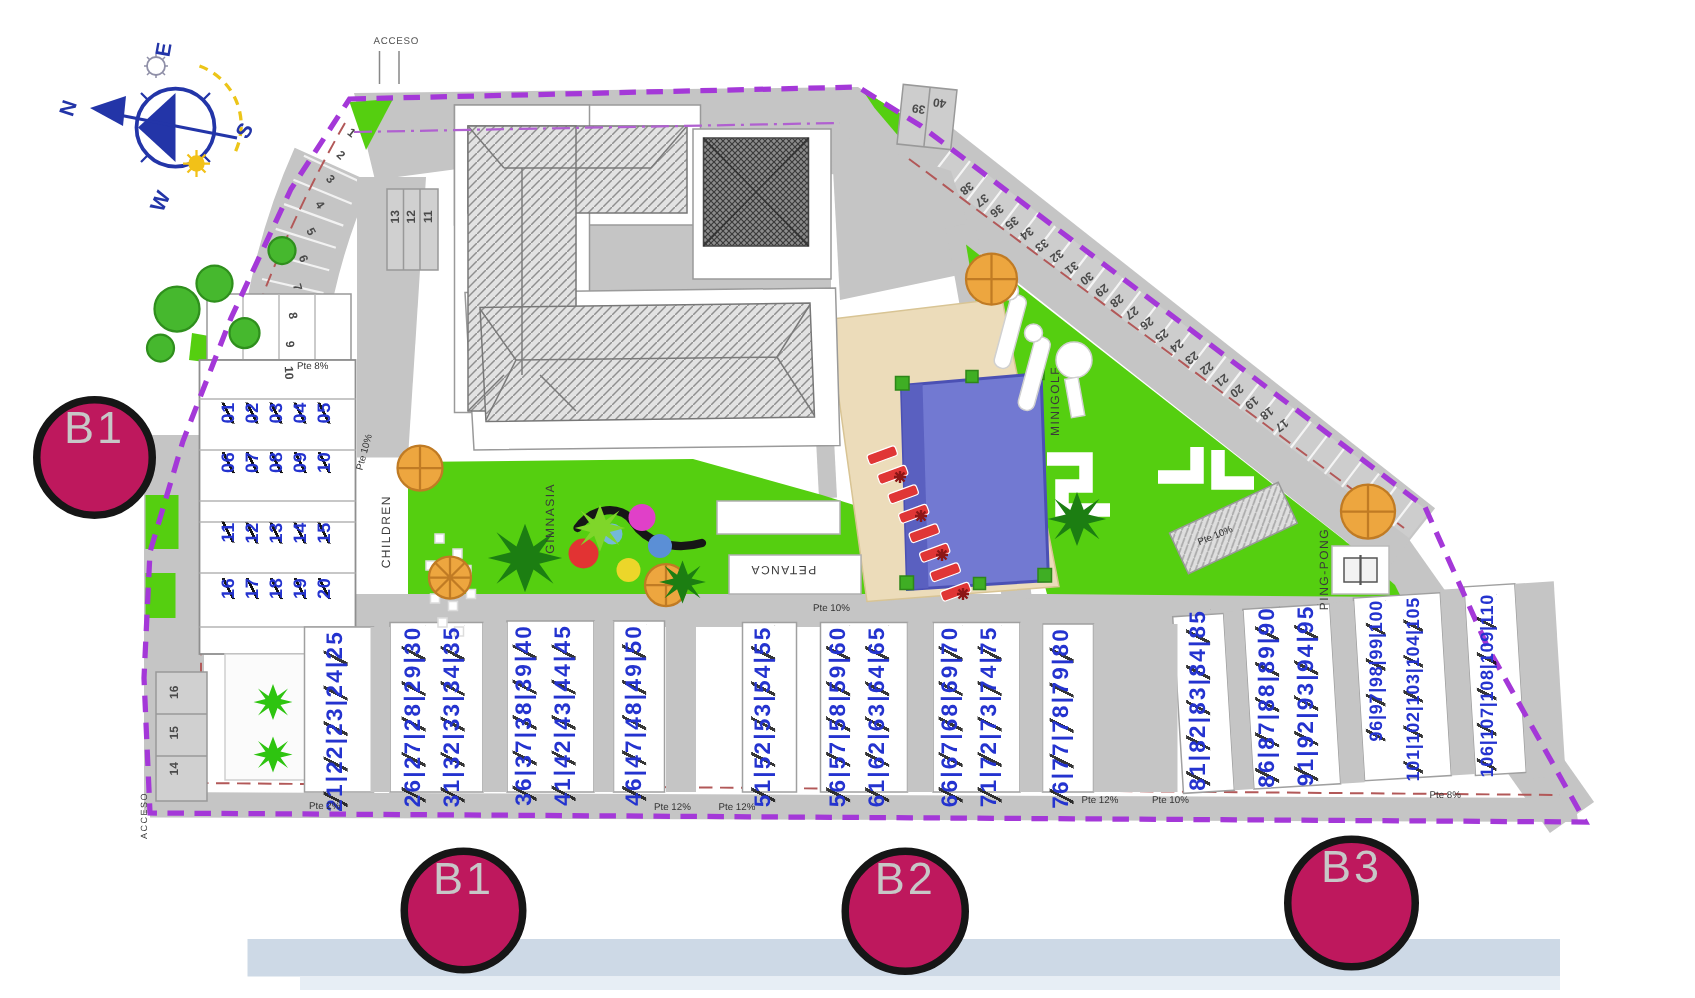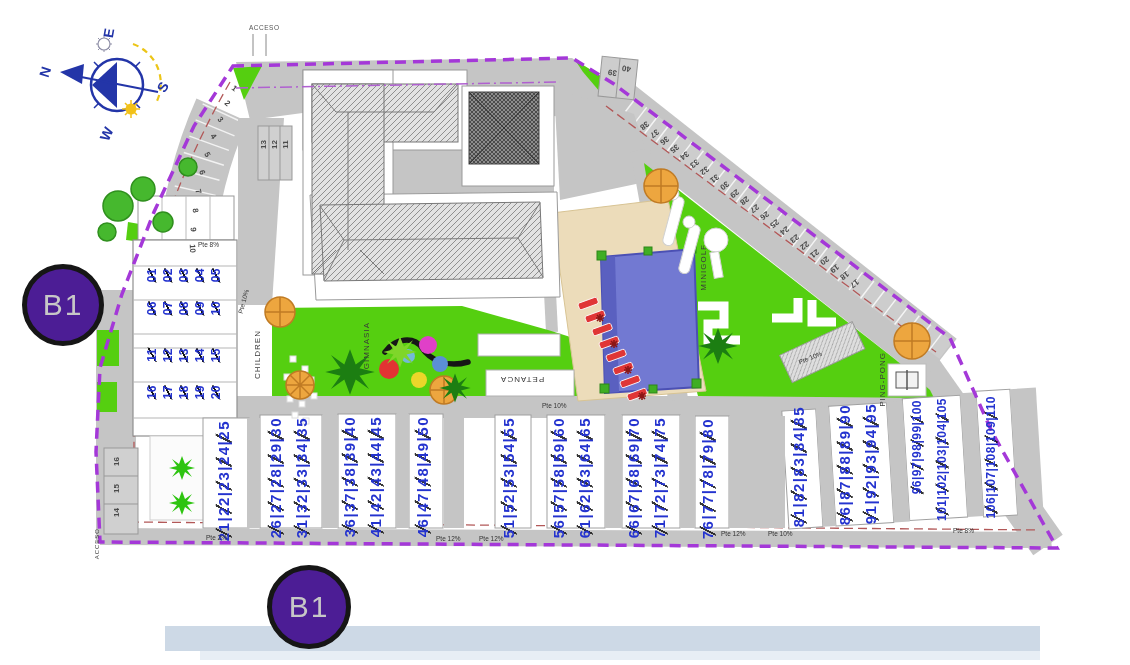--- a/index.html
+++ b/index.html
@@ -13,22 +13,22 @@
   .long{font-size:12px;letter-spacing:.5px;}
   .gnum{font-size:12px;letter-spacing:.5px;
         background-image:linear-gradient(63deg,transparent 45%,#141414 45%,#141414 55%,transparent 55%);}
   .pnum{position:absolute;font-size:8px;font-weight:700;color:#4a4a4a;}
   .sl{position:absolute;font-size:6.5px;color:#333;}
   .vert{position:absolute;writing-mode:vertical-rl;transform:rotate(180deg);
         font-size:8px;color:#3a3a3a;letter-spacing:1px;}
   .r180{position:absolute;transform:rotate(180deg);font-size:8px;color:#3a3a3a;letter-spacing:1px;}
   .acc{position:absolute;font-size:6.5px;color:#555;letter-spacing:.5px;}
   .cl{position:absolute;font-size:14px;font-weight:700;color:#2335a8;}
-  .bmark{position:absolute;border:5px solid #161616;border-radius:50%;background:#4c1d95;
-         display:flex;align-items:center;justify-content:center;
+  .bmark{position:absolute;border:5px solid #161616;border-radius:50%;background:#be185d;
+         display:flex;justify-content:center;
          color:#c7c7c7;font-size:30px;letter-spacing:2px;font-weight:400;}
   .wm{position:absolute;left:428px;top:318px;width:290px;font-size:19px;font-weight:700;color:#3aa33a;
       letter-spacing:0;text-shadow:0 0 2px #fff,0 0 3px #fff,1px 1px 2px #fff,-1px -1px 2px #fff,0 0 4px #fff;}
 </style>
 </head>
 <body>
 
 <div id="plan">
 <svg class="base" width="1130" height="665" viewBox="0 0 1130 665">
   <defs>
@@ -301,20 +301,26 @@
   <span class="vert" style="left:362px;top:322px">GIMNASIA</span>
   <span class="r180" style="left:500px;top:375px">PETANCA</span>
   <span class="vert" style="left:699px;top:244px">MINIGOLF</span>
   <span class="vert" style="left:878px;top:352px">PING-PONG</span>
 
   <div class="bmark" style="left:22px;top:264px;width:72px;height:72px">
       <span>B1</span>
     </div>
   <div class="bmark" style="left:267px;top:565px;width:74px;height:74px">
       <span>B1</span>
+    </div>
+  <div class="bmark" style="left:561px;top:565px;width:75px;height:75px">
+      <span>B2</span>
+    </div>
+  <div class="bmark" style="left:856px;top:557px;width:80px;height:80px">
+      <span>B3</span>
     </div>
 
   <div>
       <span class="vnum" style="left: 216px; top: 420px;">21|22|23|24|25</span>
       <span class="vnum" style="left: 268px; top: 417px;">26|27|28|29|30</span>
       <span class="vnum" style="left: 294px; top: 417px;">31|32|33|34|35</span>
       <span class="vnum" style="left: 342px; top: 416px;">36|37|38|39|40</span>
       <span class="vnum" style="left: 368px; top: 416px;">41|42|43|44|45</span>
       <span class="vnum" style="left: 415px; top: 416px;">46|47|48|49|50</span>
       <span class="vnum" style="left: 501px; top: 417px;">51|52|53|54|55</span>

